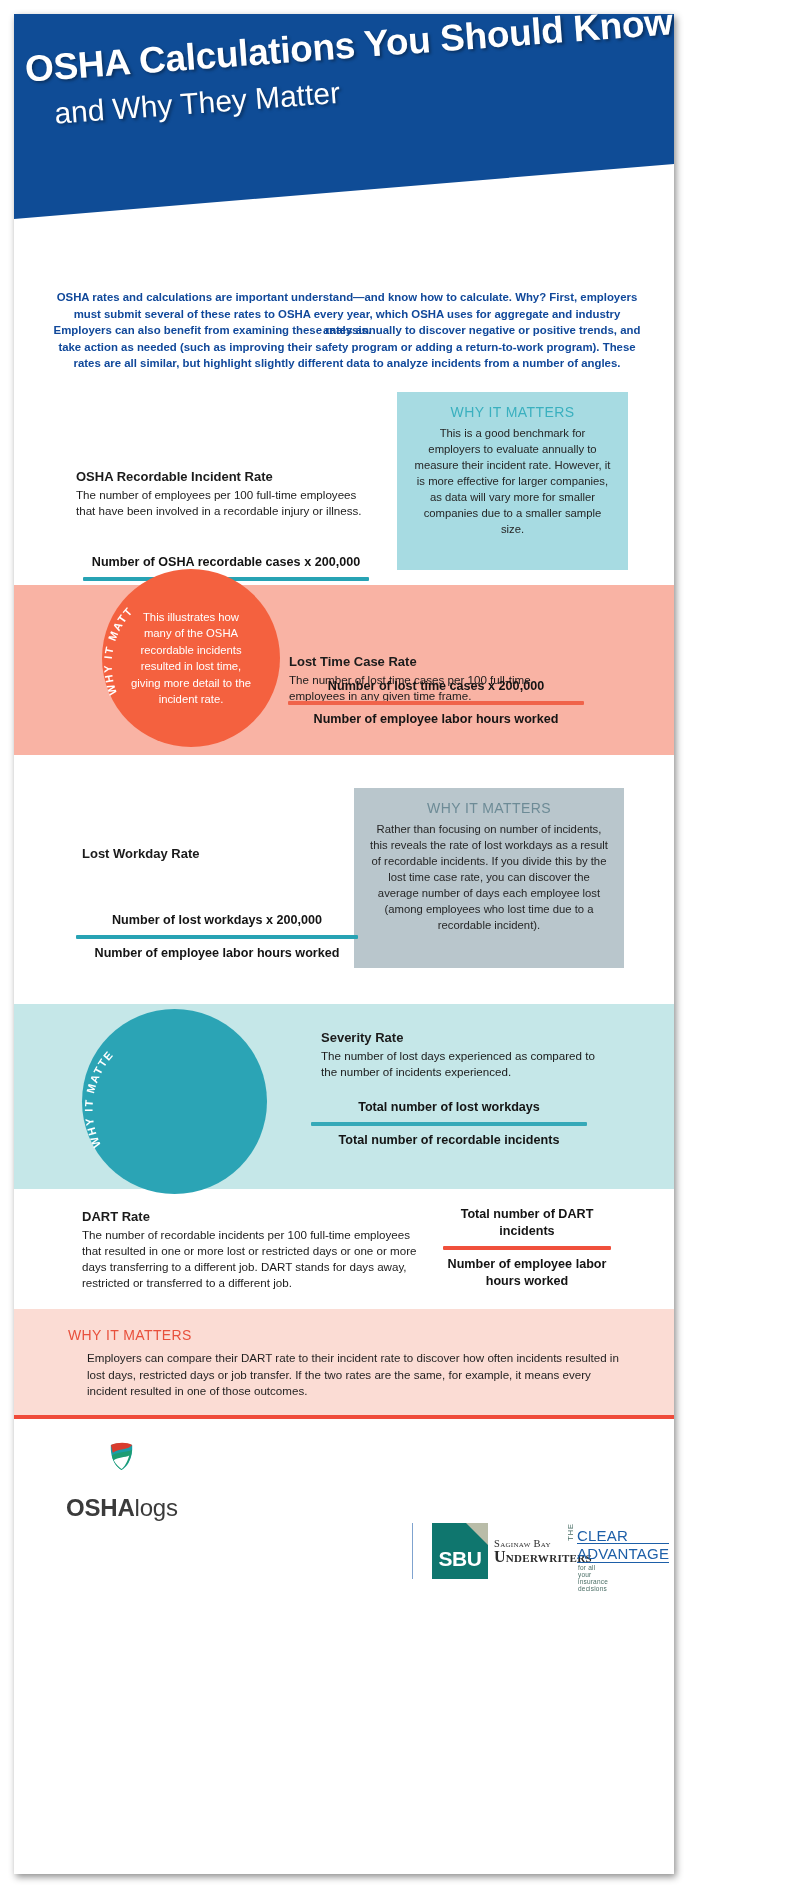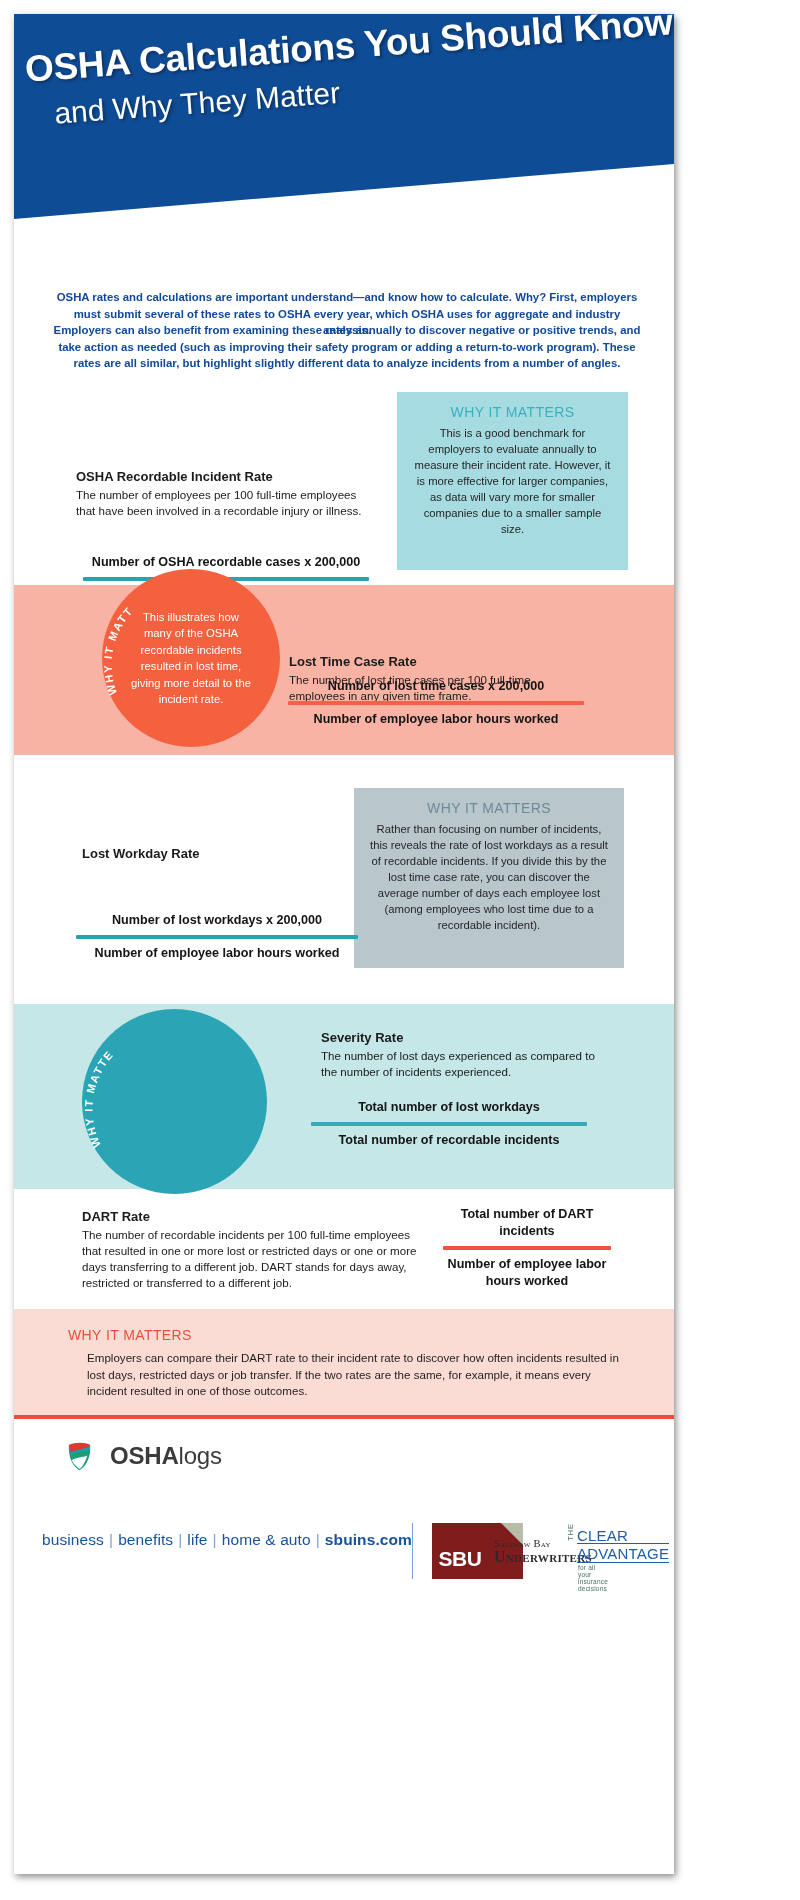--- a/index.html
+++ b/index.html
@@ -141,40 +141,40 @@
   .why-banner .wbn-text{
     color:#1f1f1f;font-size:11.6px;line-height:16.5px;margin-left:19px;
   }
 
   
   .footer{
     position:absolute;left:0;width:660px;background:#ffffff;
   }
   .oshalogs{
     position:absolute;left:52px;top:18px;
-    display:flex;align-items:center;gap:17px;
+    display:flex;align-items:center;gap:23px;flex-direction:column;
   }
   .oshalogs .mark{width:27px;height:30px;}
   .oshalogs .wordmark{
     font-size:24px;color:#3b3b3b;letter-spacing:-.2px;
   }
   .oshalogs .wordmark b{font-weight:bold;}
   .sbu-links{
     position:absolute;left:28px;top:108px;
     font-size:15.5px;color:#16539f;letter-spacing:.1px;
     white-space:nowrap;
   }
   .sbu-links .sep{color:#7fa3cf;margin:0 5px;}
   .sbu-links .site{font-weight:bold;}
   .vline{
     position:absolute;top:100px;width:1px;height:56px;background:#7fa3cf;
   }
   .sbu-logo{
     position:absolute;left:418px;top:100px;
-    width:56px;height:56px;background:#7f1d1d;padding-left:35px;
+    width:56px;height:56px;background:#0f766e;
   }
   .sbu-logo .corner{
     position:absolute;right:0;top:0;width:0;height:0;
     border-left:22px solid transparent;
     border-top:22px solid #b9bca8;
   }
   .sbu-logo .txt{
     position:absolute;left:0;bottom:8px;width:56px;text-align:center;
     color:#ffffff;font-size:21px;font-weight:bold;letter-spacing:-.5px;
   }
@@ -317,23 +317,20 @@
     <div class="oshalogs">
       <svg class="mark" viewBox="0 0 28 31">
         <path d="M3 4 C3 4 14 0 25 4 C25 4 27 22 14 30 C1 22 3 4 3 4 Z" fill="#1a9ea8"></path>
         <path d="M3 4 C10 1 20 1 25 4 C22 9 10 8 5 12 Z" fill="#d93c2e"></path>
         <path d="M4 15 C9 11 20 12 25 9 C24 20 19 26 14 30 C9 27 5 21 4 15 Z" fill="#1d9d72"></path>
         <path d="M6 20 C10 17 18 17 22 15 C20 22 17 27 14 29 C11 27 8 24 6 20 Z" fill="#ffffff"></path>
       </svg>
       <div class="wordmark"><b>OSHA</b><span>logs</span></div>
     </div>
 
-    <div class="sbu-links">
-      <span>business</span><span class="sep">|</span><span>benefits</span><span class="sep">|</span><span>life</span><span class="sep">|</span><span>home &amp; auto</span><span class="sep">|</span><span class="site">sbuins.com</span>
-    </div>
 
     <div class="vline" style="left:398px;"></div>
 
     <div class="sbu-logo">
       <div class="corner"></div>
       <div class="txt">SBU</div>
     </div>
     <div class="sbu-name">
       <div class="l1">Saginaw Bay</div>
       <div class="l2">Underwriters</div>

